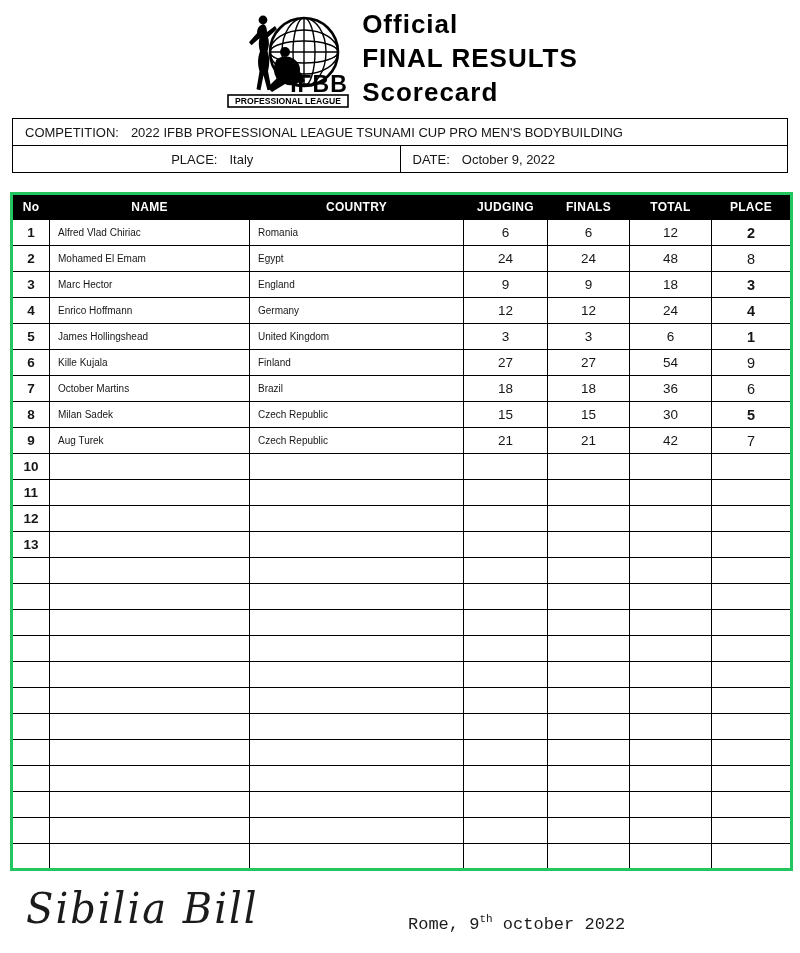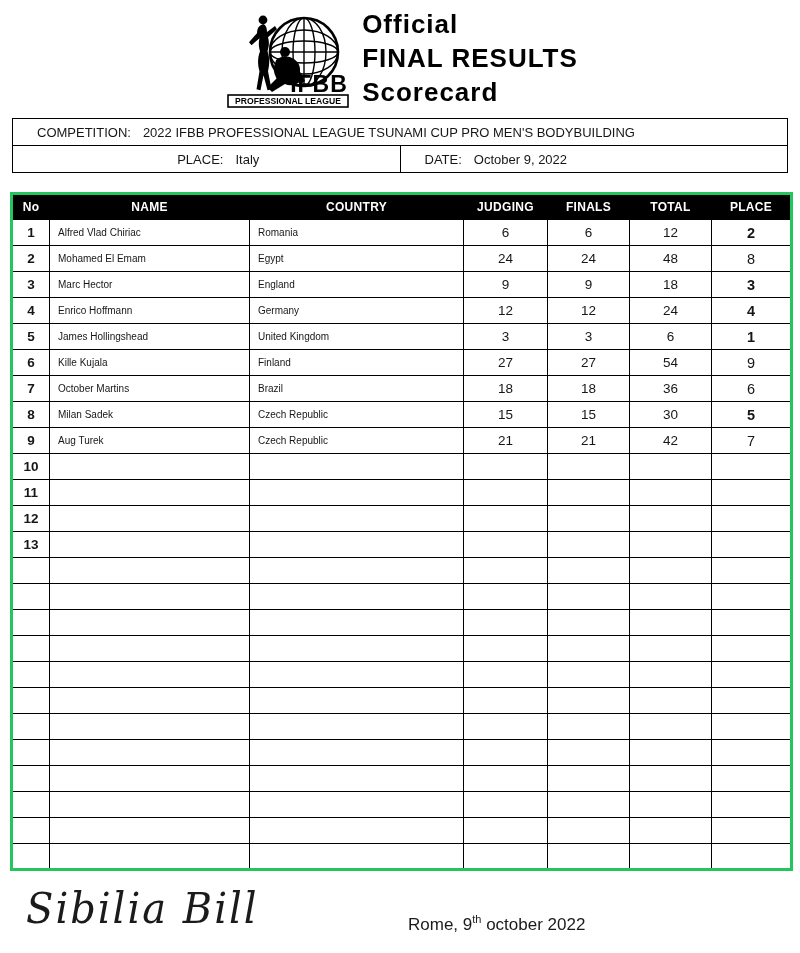--- a/index.html
+++ b/index.html
@@ -37,21 +37,21 @@
   .info-table {
     margin: 10px 0 0 12px;
     width: 776px;
     border-collapse: collapse;
     table-layout: fixed;
   }
   .info-table td {
     border: 1px solid #000;
     height: 27px;
     font-size: 13px;
-    padding-left: 24px;
+    padding-left: 12px;
     vertical-align: middle;
     color: #161616;
     white-space: nowrap;
   }
   .info-table .lbl { margin-right: 12px; }
 
   
   .results-table {
     margin: 19px 0 0 10px;
     width: 780px;
@@ -94,21 +94,21 @@
     font-style: italic;
     font-size: 40px;
     color: #1b1b1b;
     letter-spacing: 2px;
     transform: scaleY(1.05);
   }
   .place-date {
     position: absolute;
     left: 408px;
     top: 42px;
-    font-family: Liberation Sans, sans-serif;
+    font-family: Liberation Mono, monospace;
     font-size: 17px;
     color: #1b1b1b;
   }
   .place-date sup { font-size: 11px; }
 </style>
 </head>
 <body>
 
 <div class="page">
 

